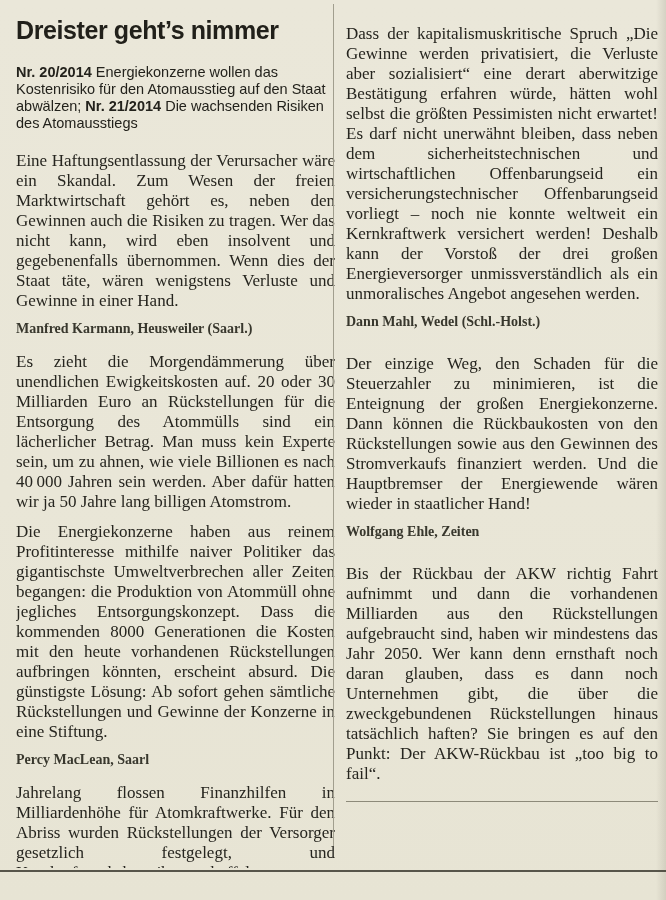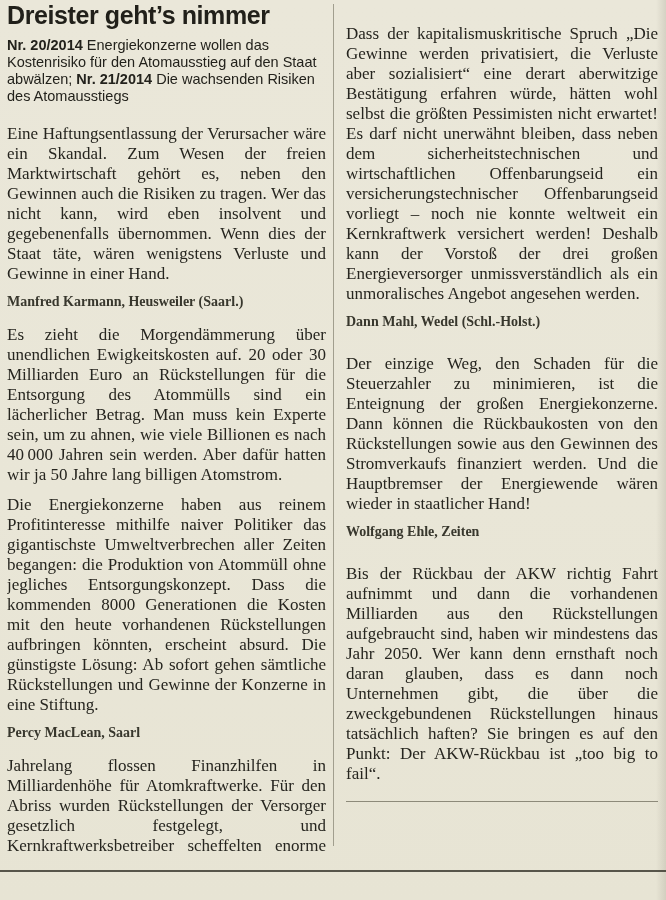--- a/index.html
+++ b/index.html
@@ -26,21 +26,21 @@
       background: linear-gradient(90deg, rgba(0,0,0,0), rgba(60,55,40,0.12));
       pointer-events: none;
     }
 
     .col {
       position: absolute;
       top: 0;
       height: 852px;
       overflow: hidden;
     }
-    .col-left  { left: 7px;  width: 319px; padding-top: 1px; }
+    .col-left  { left: 16px;  width: 319px; padding-top: 16px; }
     .col-right { left: 346px; width: 312px; padding-top: 24px; }
 
     .divider {
       position: absolute;
       left: 333px;
       top: 4px;
       height: 842px;
       width: 1px;
       background: #a19e8e;
     }
@@ -49,21 +49,21 @@
       margin: 0;
       font-family: "Liberation Sans", sans-serif;
       font-weight: bold;
       font-size: 25px;
       line-height: 28px;
       letter-spacing: -0.4px;
       color: #21201a;
     }
 
     .kicker {
-      margin: 8px 0 0 0;
+      margin: 20px 0 0 0;
       font-family: "Liberation Sans", sans-serif;
       font-size: 14.5px;
       line-height: 17px;
       color: #23221c;
     }
     .kicker b { font-weight: bold; }
 
     .letter { margin: 0 0 15px 0; }
     .letter p.body {
       margin: 0 0 10px 0;

